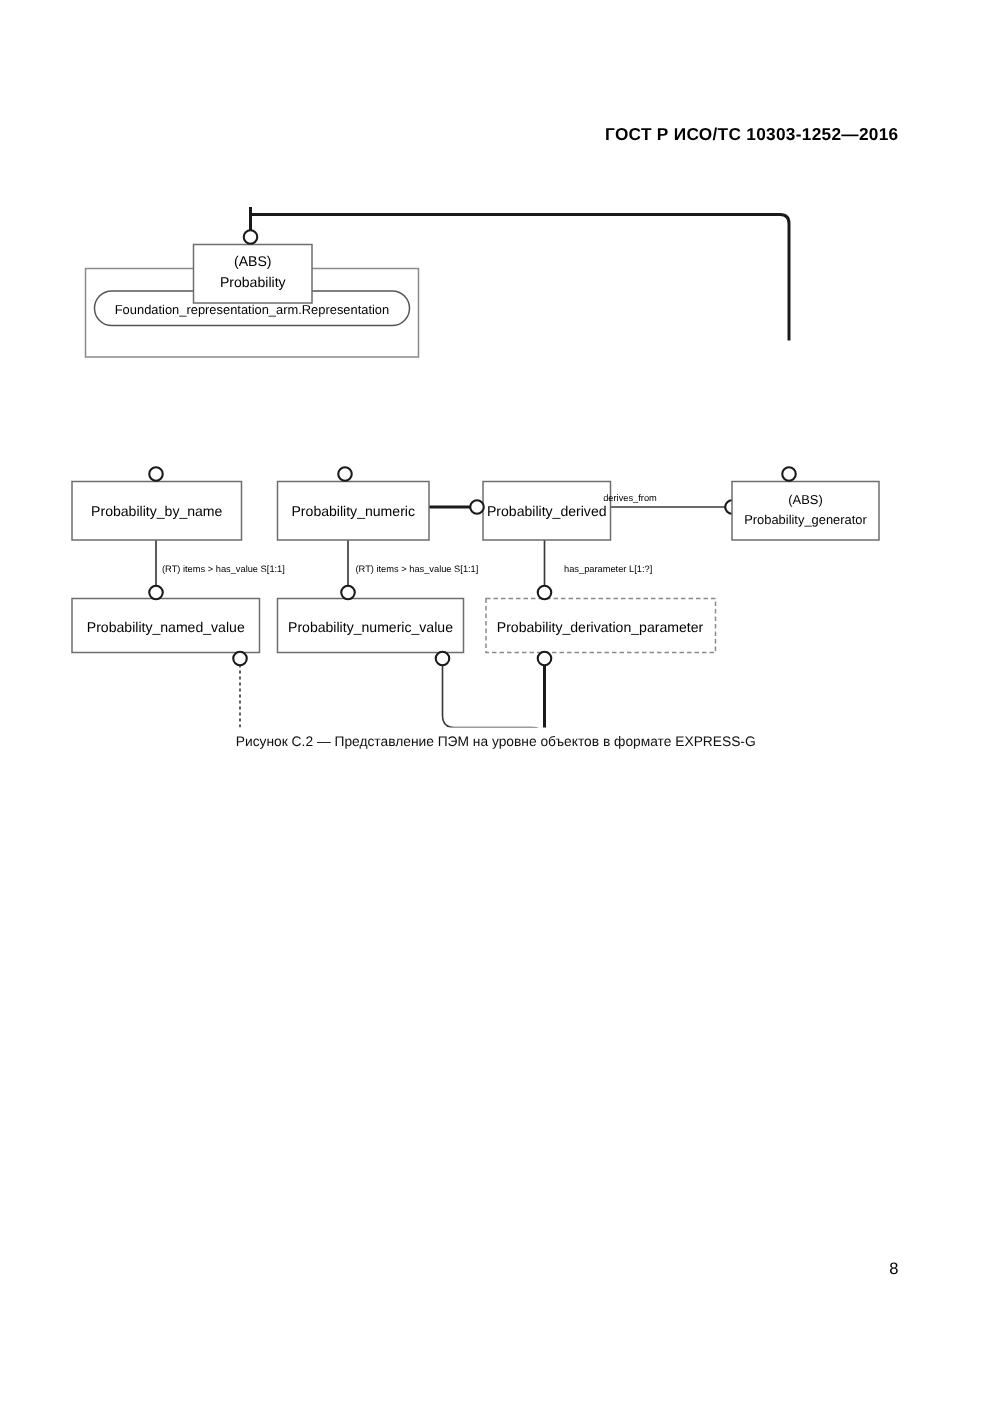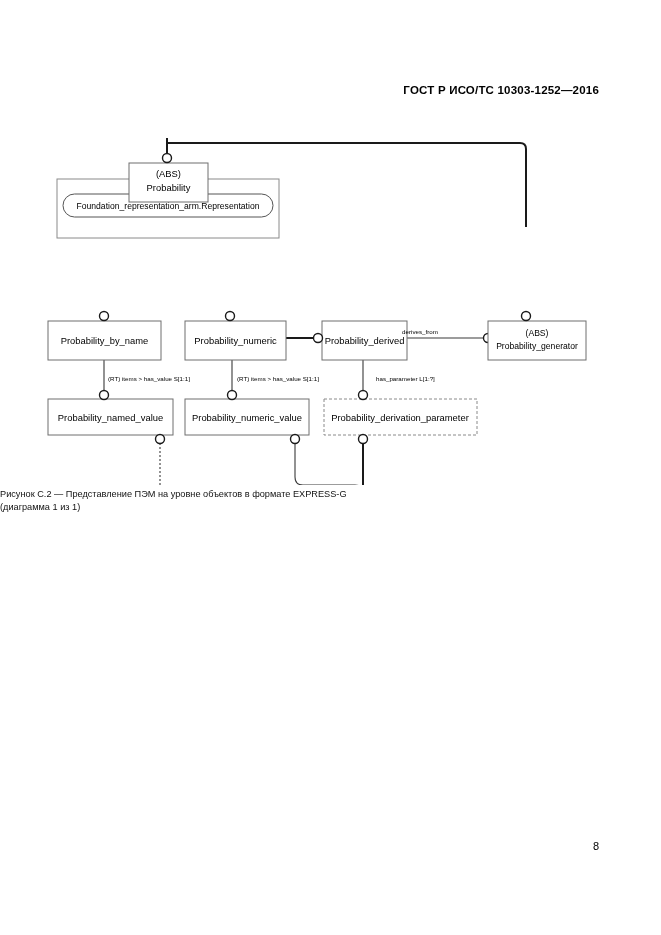--- a/index.html
+++ b/index.html
@@ -38,20 +38,21 @@
     height: 400px;
   }
   svg.express-g {
     display: block;
   }
   .fig-caption {
     position: absolute;
     left: 0;
     top: 488px;
     width: 661px;
+    text-align: center;
     font-size: 9.2px;
     line-height: 13px;
     color: #111;
   }
   .fig-caption .l2 { display: block; }
   .page-number {
     position: absolute;
     right: 62px;
     top: 840px;
     font-size: 11px;
@@ -185,18 +186,17 @@
 
       <text class="edge-label" x="376" y="296">has_parameter L[1:?]</text>
 
       <text class="edge-label" x="420" y="249" text-anchor="middle">derives_from</text>
 
     </svg>
   </div>
 
   <div class="fig-caption">
     <span>Рисунок  С.2 — Представление ПЭМ на уровне объектов в формате EXPRESS-G</span>
-    <span class="l2">(диаграмма 1 из 1)</span>
   </div>
 
   <div class="page-number">8</div>
 
 </div>
 
 </body></html>

